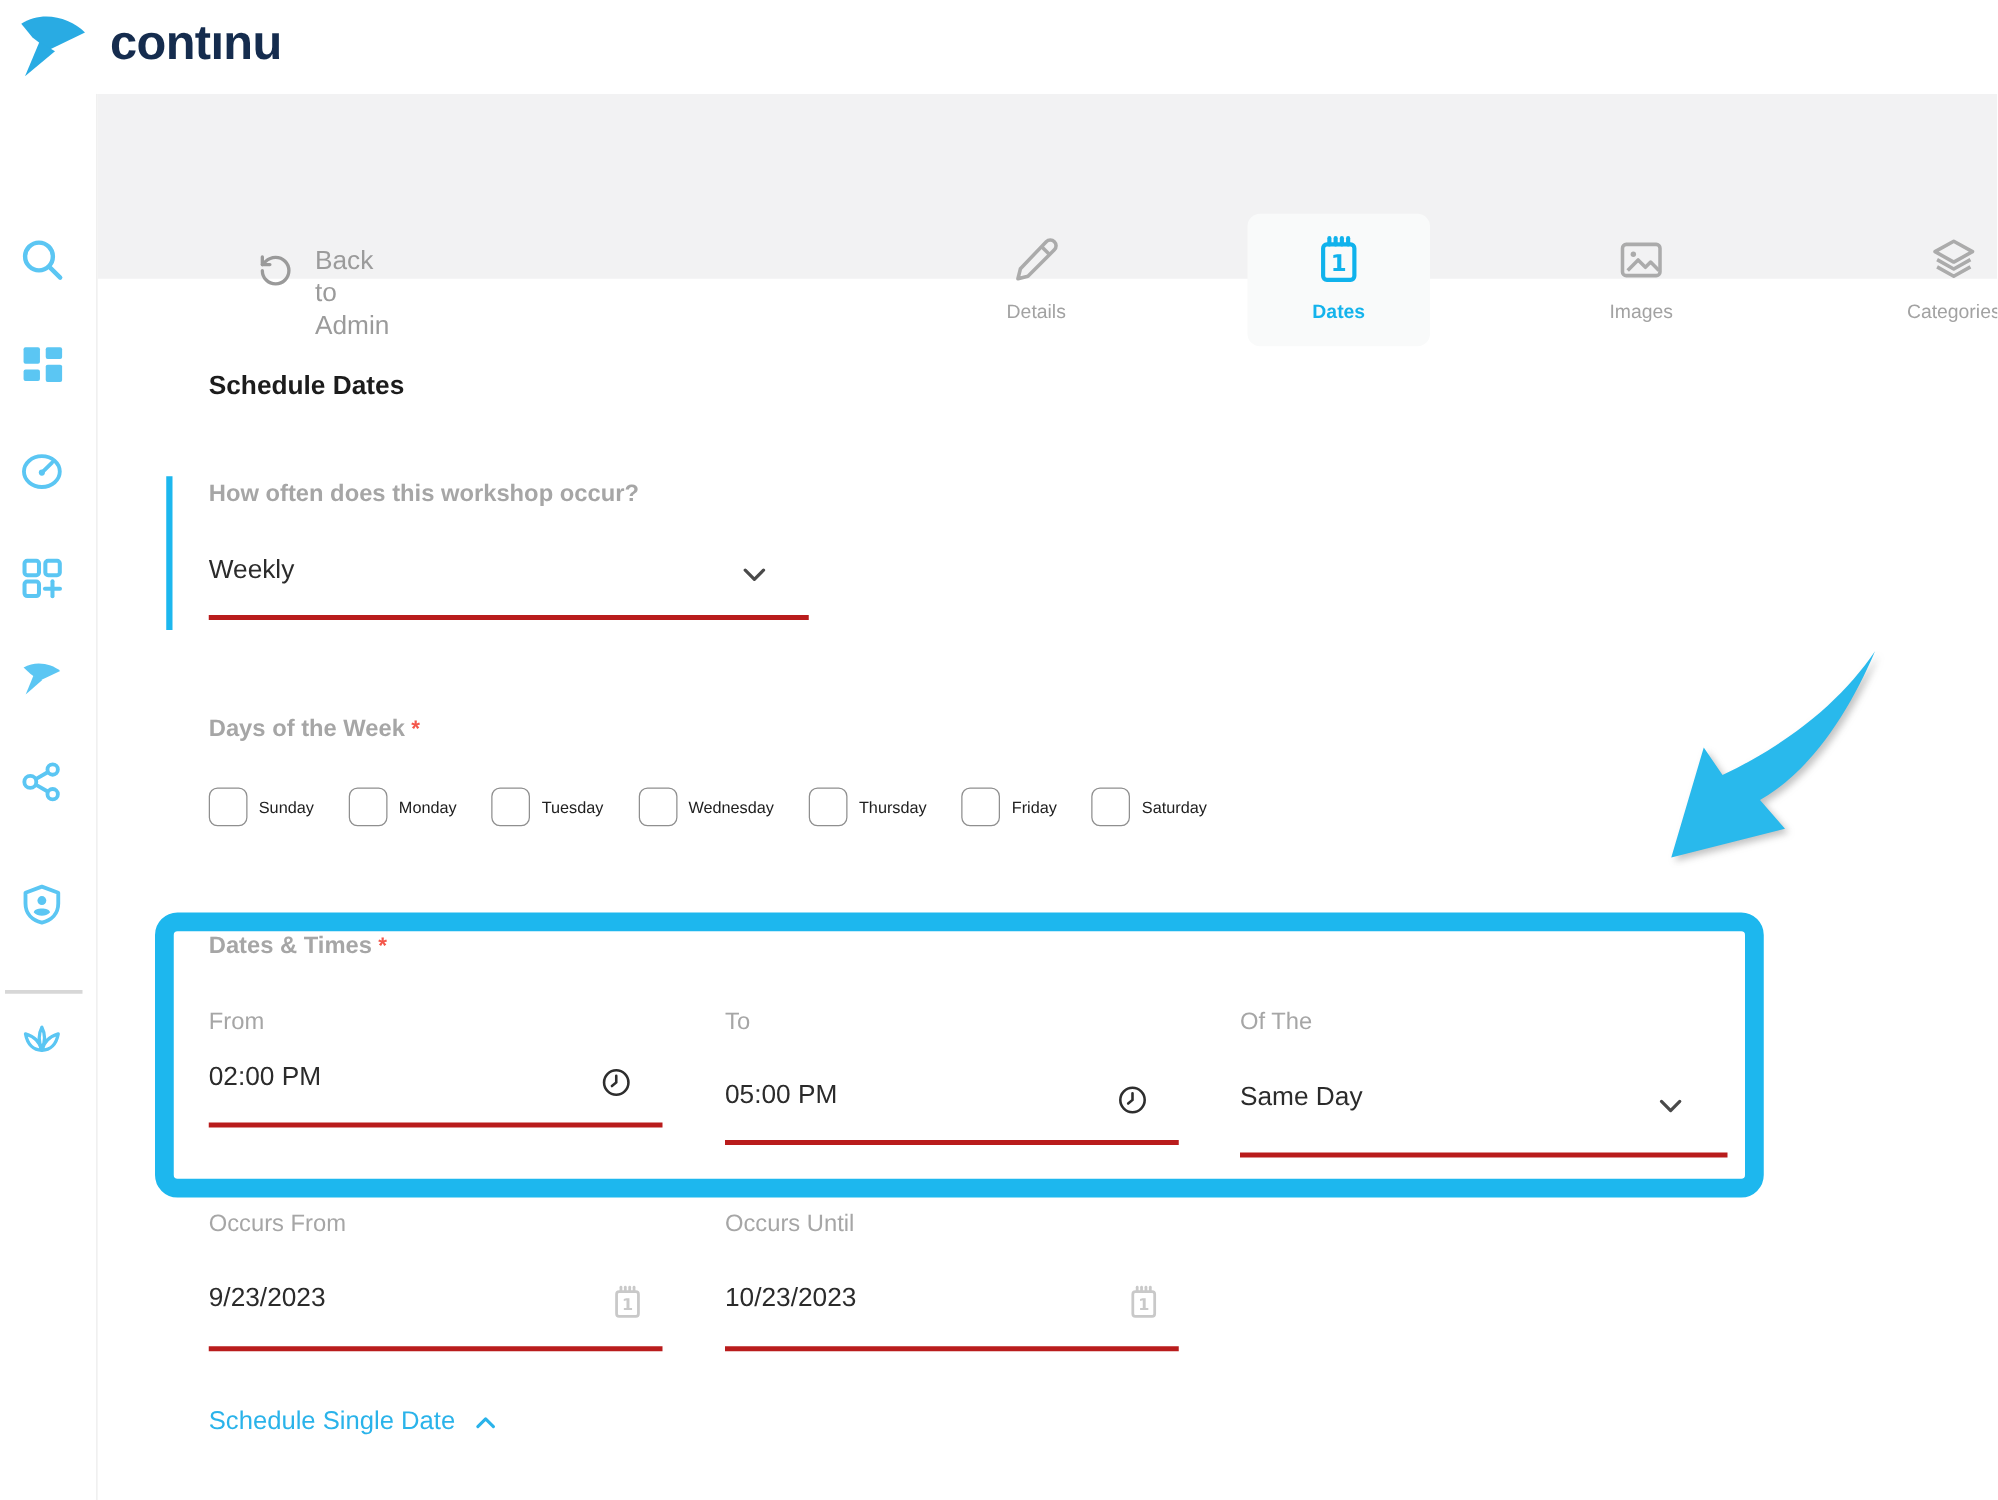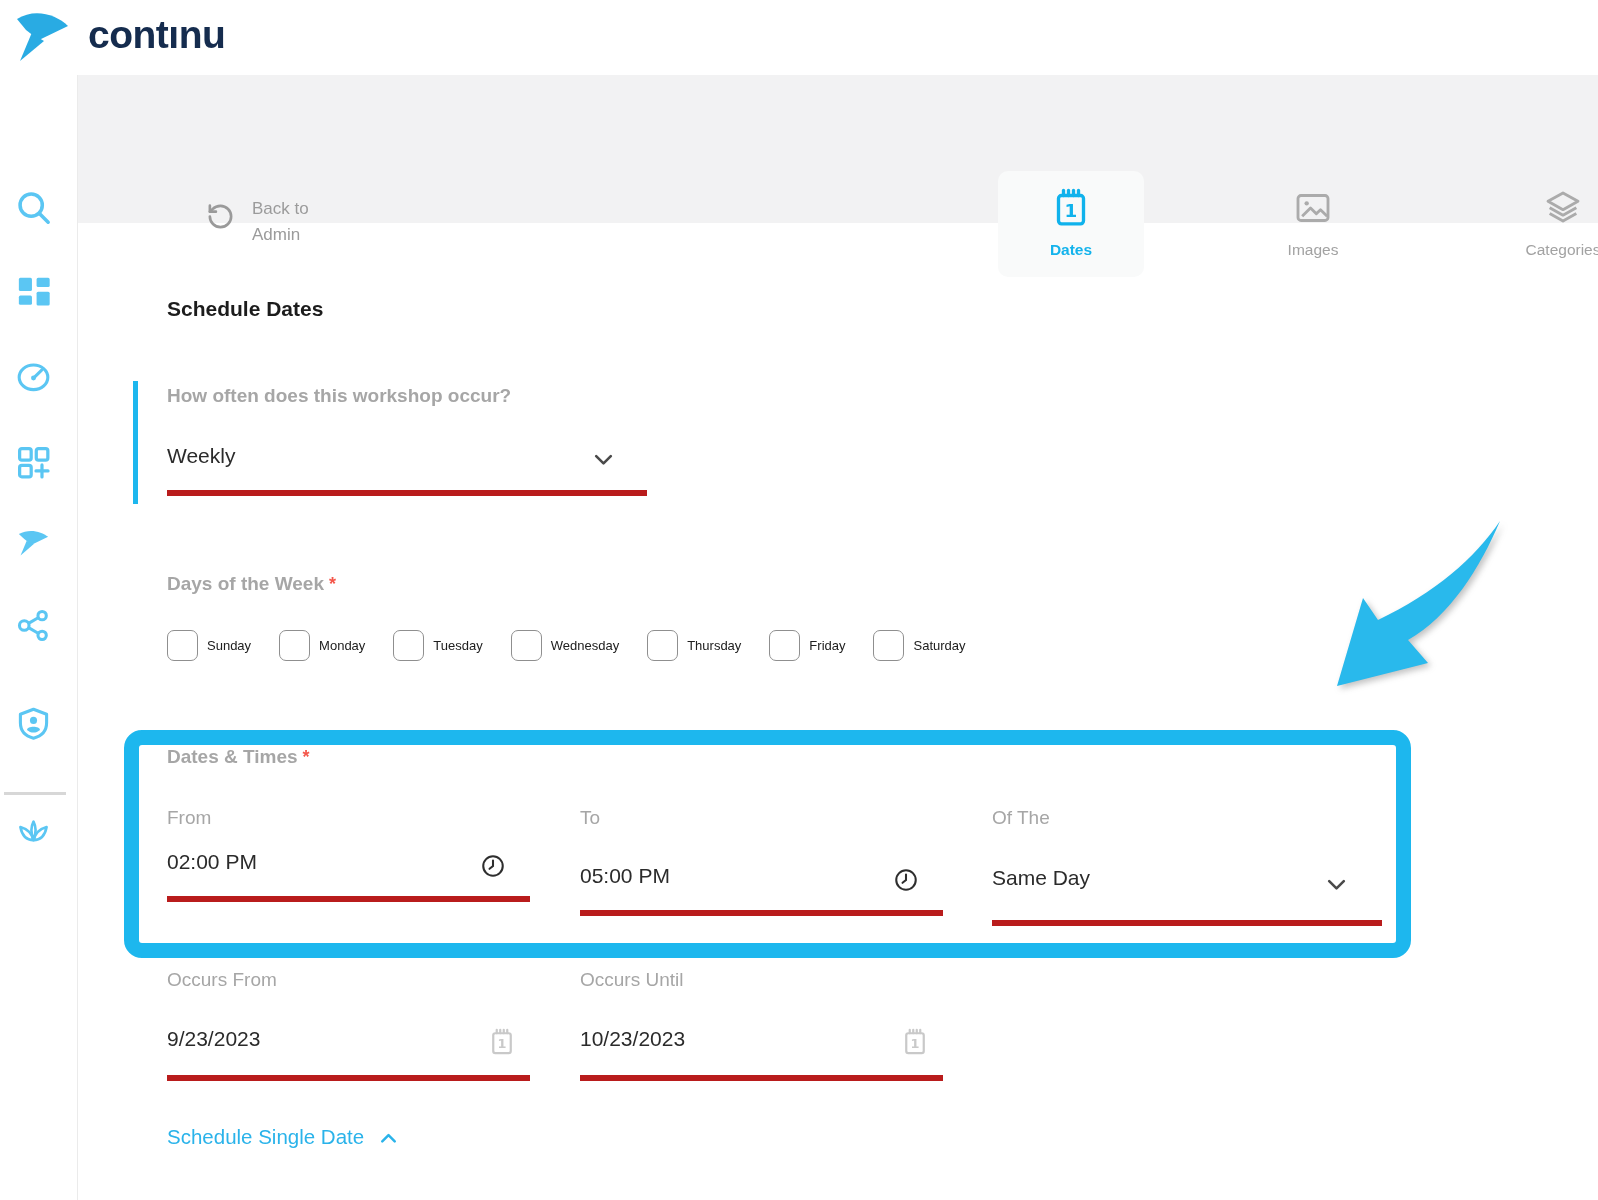--- a/index.html
+++ b/index.html
@@ -18,39 +18,39 @@
     border-right:1px solid #ebebeb; z-index:4; }
   .side-ic { position:absolute; left:15px; width:37px; height:37px; display:flex;
     align-items:center; justify-content:center; cursor:pointer; }
   .side-ic svg { width:37px; height:37px; }
   .side-divider { position:absolute; left:4px; top:717px; width:62px; height:3px; background:#d7d7d7; }
 
   
   .header { position:absolute; left:78px; top:75px; width:1520px; height:148px; background:#f2f2f3; z-index:3; }
   .back { position:absolute; left:128px; top:121px; display:flex; gap:17px; cursor:pointer; }
   .back svg { width:29px; height:29px; margin-top:6px; }
-  .back-text { width:66px; font-size:17px; line-height:26px; color:#9b9b9b; }
+  .back-text { width:66px; font-size:21px; line-height:26px; color:#9b9b9b; }
 
   .tab { position:absolute; top:96px; width:146px; height:106px; border-radius:10px;
     display:flex; flex-direction:column; align-items:center; padding-top:17px; cursor:pointer; }
   .tab svg { width:40px; height:40px; }
   .tab .tab-label { margin-top:13px; font-size:15.5px; color:#a2a2a2; }
   .tab.active { background:#f9fafa; }
   .tab.active .tab-label { color:#14b3ec; font-weight:700; }
 
   
   .title { position:absolute; left:167px; top:297px; font-size:21px; font-weight:600; color:#1c1c1c; }
 
   .freq-bar { position:absolute; left:133px; top:381px; width:5px; height:123px; background:#1db7ee; }
 
   .lbl { position:absolute; font-size:19px; font-weight:600; color:#a6a6a6; }
   .lbl-light { font-weight:500; }
   .req { color:#f4574b; margin-left:5px; font-size:18px; }
 
-  .field { position:absolute; border-bottom:6px solid #b91c1c; display:flex;
+  .field { position:absolute; border-bottom:4px solid #b91c1c; display:flex;
     justify-content:space-between; align-items:flex-start; cursor:pointer;text-align:right; }
   .field .val { font-size:21px; color:#2b2b2b; }
   .f-weekly { left:167px; top:444px; width:480px; height:52px; padding-right:30px; }
   .f-weekly svg { width:27px; height:27px; margin-top:2px; }
   .f-from { left:167px; top:850px; width:363px; height:52px; padding-right:24px; }
   .f-to   { left:580px; top:864px; width:363px; height:52px; padding-right:24px; }
   .f-from svg, .f-to svg { width:26px; height:26px; margin-top:3px; }
   .f-ofthe { left:992px; top:866px; width:390px; height:60px; padding-right:32px; }
   .f-ofthe svg { width:27px; height:27px; margin-top:5px; }
   .f-odate1 { left:167px; top:1027px; width:363px; height:54px; padding-right:14px; }
@@ -155,20 +155,27 @@
 
   <div class="header">
     <div class="back">
       <svg viewBox="0 0 24 24" fill="none" stroke="#9a9a9a" stroke-width="2.2" stroke-linecap="round" stroke-linejoin="round">
         <path d="M3.2 12 a8.8 8.8 0 1 0 8.8 -8.8 a9.5 9.5 0 0 0 -6.6 2.7 L3.2 8"></path>
         <path d="M3.2 3 v5 h5"></path>
       </svg>
       <div class="back-text">Back to Admin</div>
     </div>
 
+    <div class="tab" style="left:678px">
+      <svg viewBox="0 0 24 24" fill="none" stroke="#ababab" stroke-width="1.7" stroke-linejoin="round">
+        <path d="M16.8 3.2 a2.6 2.6 0 1 1 3.9 3.9 L8 19.8 L3.2 21 L4.4 16.2 Z"></path>
+        <line x1="14.5" y1="5.5" x2="18.5" y2="9.5"></line>
+      </svg>
+      <div class="tab-label">Details</div>
+    </div>
 
     <div class="tab active" style="left:920px">
       <svg viewBox="0 0 24 24" fill="none" stroke="#10b2ec" stroke-width="2" stroke-linecap="round">
         <rect x="4.5" y="4.5" width="15" height="17" rx="1.8"></rect>
         <line x1="7.5" y1="1.5" x2="7.5" y2="4.5"></line>
           <line x1="10.5" y1="1.5" x2="10.5" y2="4.5"></line>
         <line x1="13.5" y1="1.5" x2="13.5" y2="4.5"></line>
           <line x1="16.5" y1="1.5" x2="16.5" y2="4.5"></line>
         <text x="12" y="17.3" text-anchor="middle" font-size="11" font-weight="bold" fill="#10b2ec" stroke="none" font-family="DejaVu Sans, sans-serif">1</text>
       </svg>

